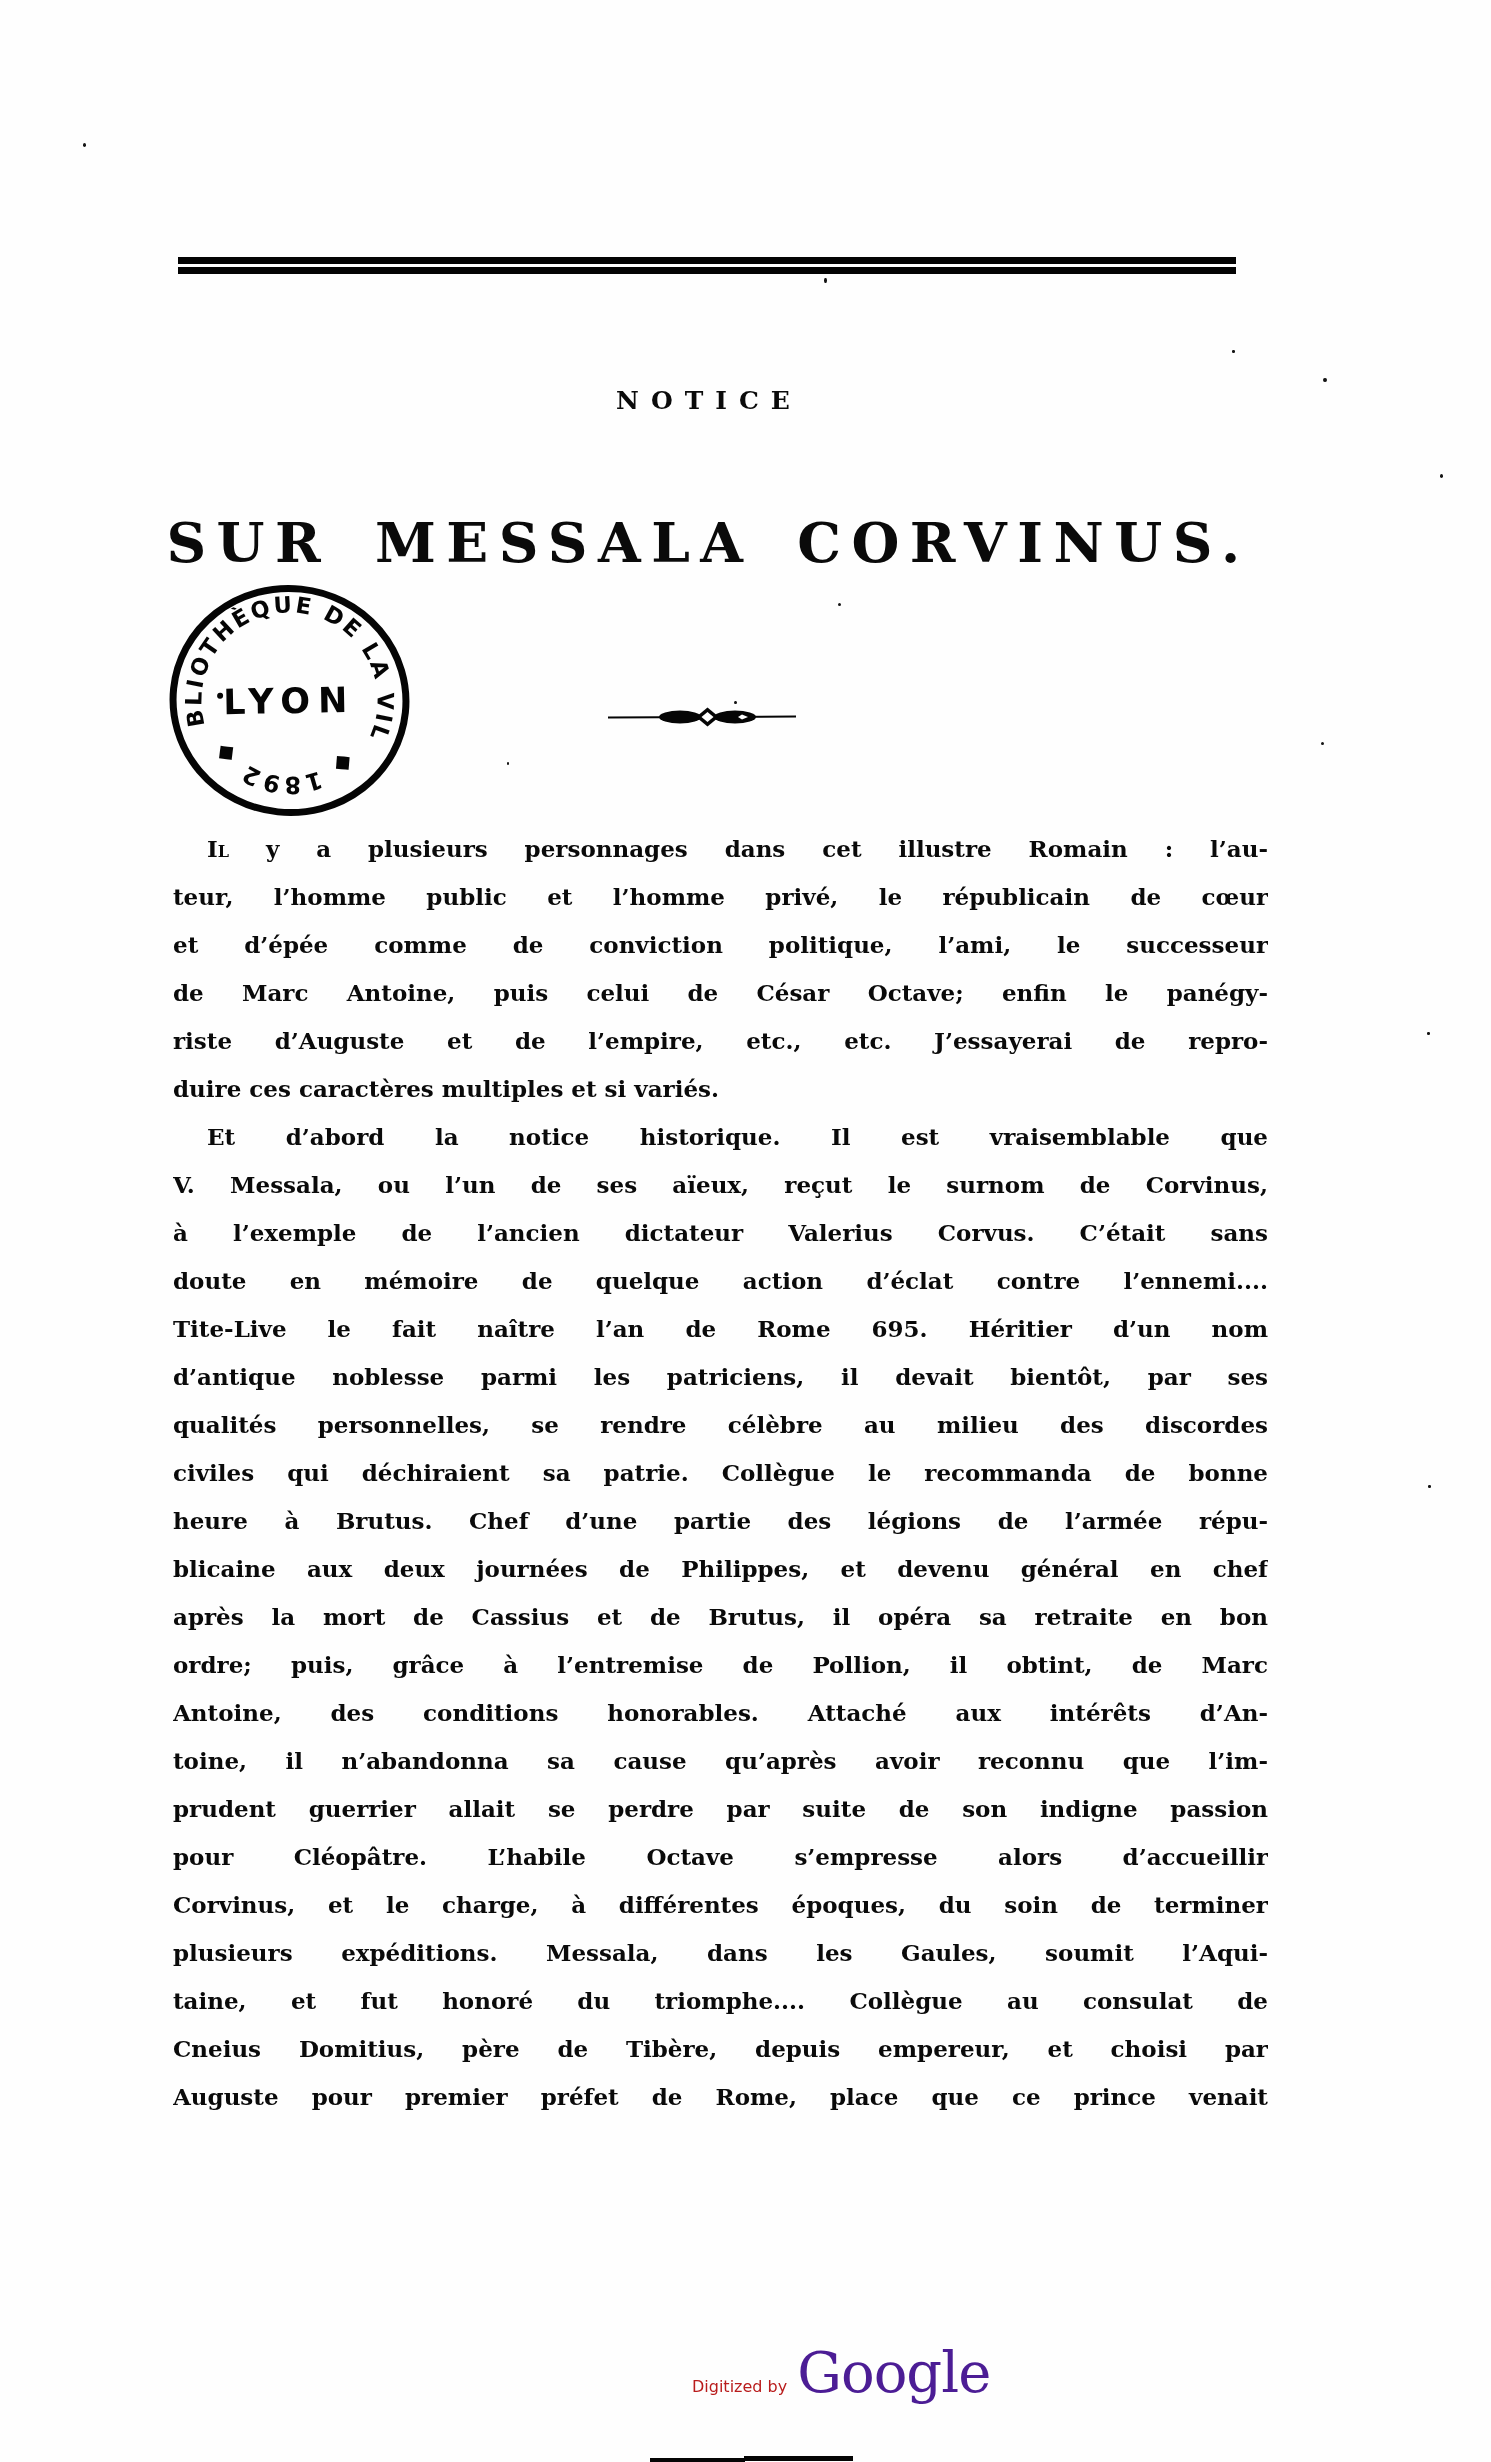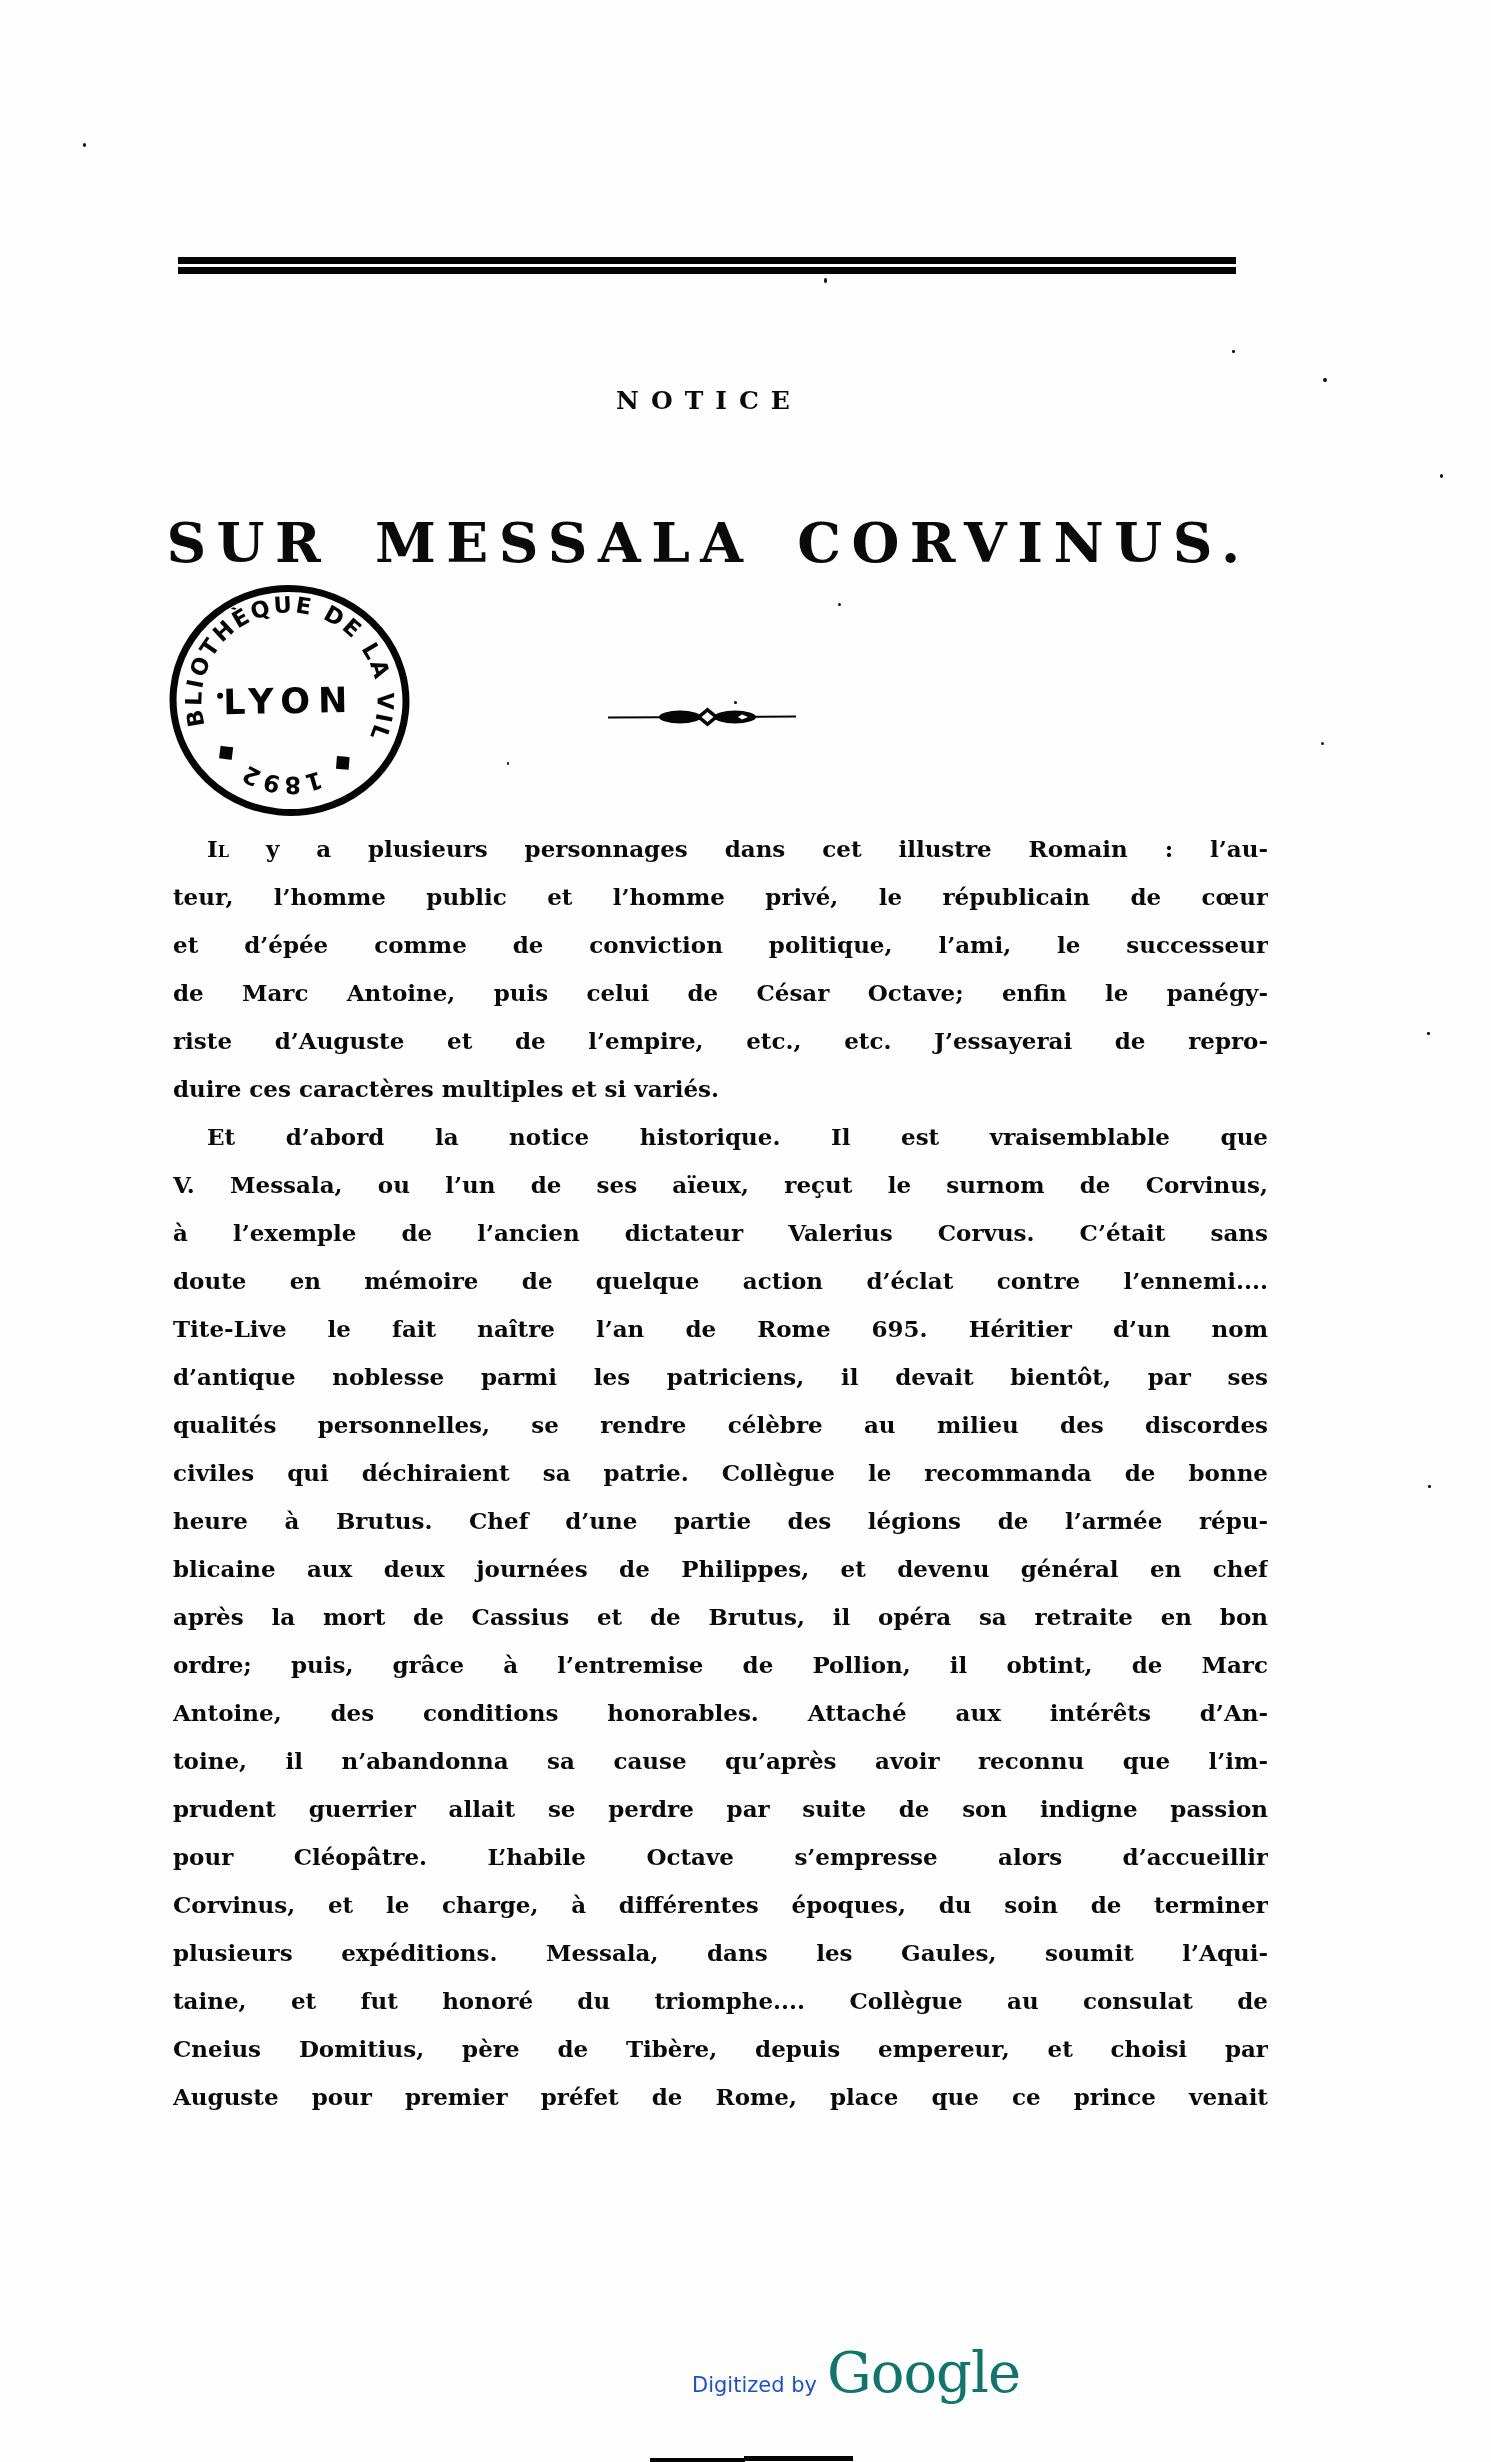--- a/index.html
+++ b/index.html
@@ -43,22 +43,22 @@
   .bline.just{text-align:justify;text-align-last:justify;}
   .bline.just::after{content:"";display:inline-block;width:100%;height:0;}
   .bline.ind{text-indent:34px;}
   .it{margin-top:16px;}
   .sc{font-variant:small-caps;}
   
   .watermark{
     position:absolute;left:692px;top:2340px;
     display:flex;align-items:baseline;gap:10px;white-space:nowrap;
   }
-  .wm-pre{font-family:"DejaVu Sans",sans-serif;font-size:21px;color:#1d4ed8;}
-  .wm-logo{font-family:"DejaVu Serif",serif;font-size:56px;color:#0f766e;letter-spacing:-1px;}
+  .wm-pre{font-family:"DejaVu Sans",sans-serif;font-size:16px;color:#b91c1c;}
+  .wm-logo{font-family:"DejaVu Serif",serif;font-size:56px;color:#4c1d95;letter-spacing:-1px;}
   
   .bbar{position:absolute;background:#050505;}
   .bbar.left{left:650px;top:2458px;width:95px;height:4px;}
   .bbar.right{left:744px;top:2456px;width:109px;height:4.5px;}
   
   .speck{position:absolute;background:#141414;border-radius:50%;}
 </style>
 </head>
 <body>
 

